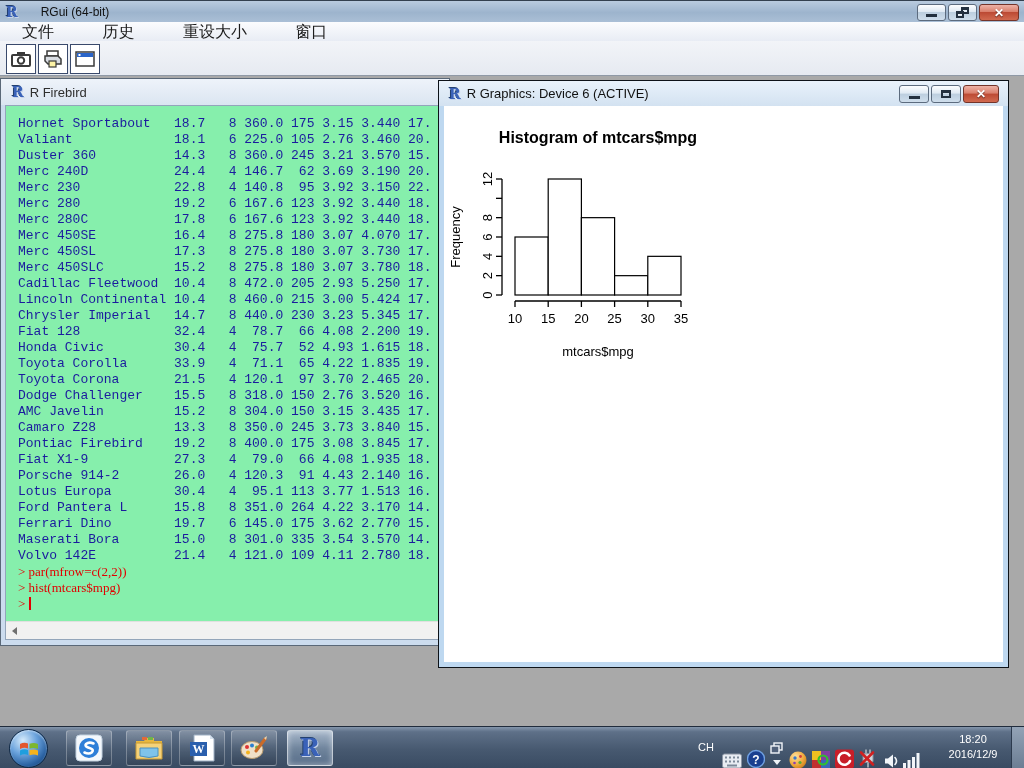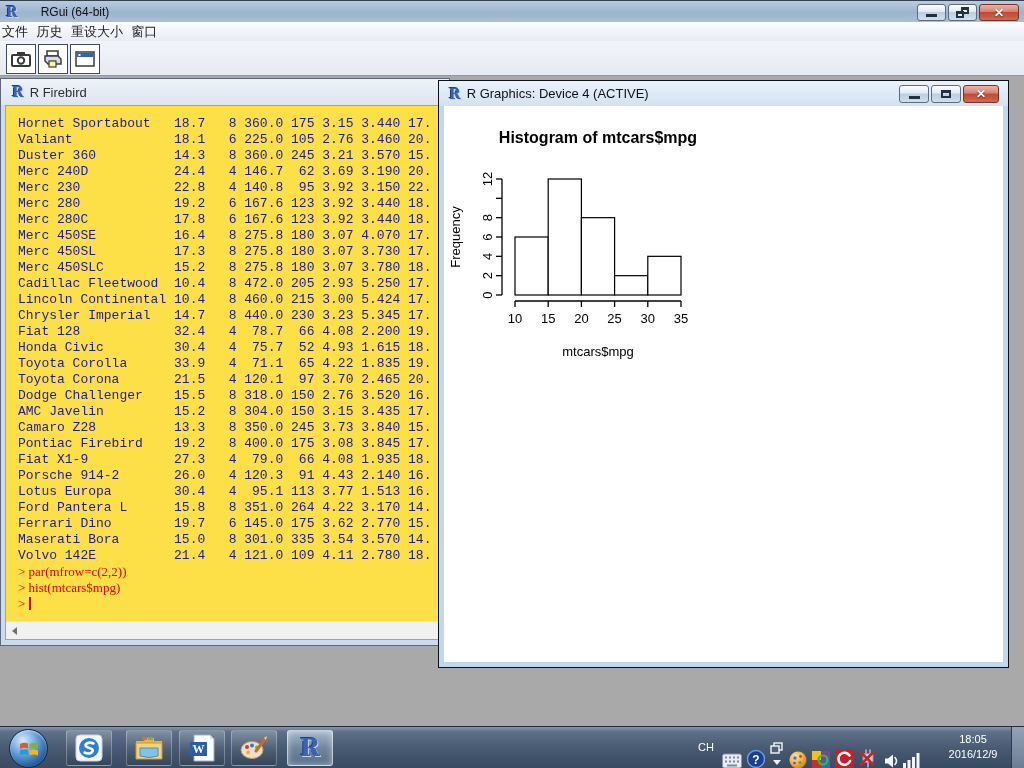--- a/index.html
+++ b/index.html
@@ -25,36 +25,36 @@
   .glyph-min{width:11px;height:3px;background:#23303f;margin-top:6px;}
   .glyph-max{width:10px;height:8px;border:2px solid #23303f;border-top-width:3px;box-sizing:border-box;}
   .glyph-restore{position:relative;width:13px;height:11px;}
   .glyph-restore i{position:absolute;width:8px;height:7px;border:2px solid #23303f;border-top-width:3px;box-sizing:border-box;background:transparent;}
   .glyph-restore i:first-child{right:0;top:0;}
   .glyph-restore i:last-child{left:0;bottom:0;background:linear-gradient(180deg,#fdfeff,#cfdeec);}
   .glyph-x{color:#fff;font-size:12px;font-weight:bold;text-shadow:0 1px 1px #5c241b;line-height:1;}
 
   .menubar{position:absolute;left:0;top:22px;width:1024px;height:19px;
            background:linear-gradient(180deg,#fbfcfe 0%,#e8ecf4 100%);}
-  .menu-item{display:inline-block;padding:0 2px;font-size:13px;line-height:19px;color:#1c1c1c;cursor:default;}
+  .menu-item{display:inline-block;padding:0 22px;font-size:16px;line-height:19px;color:#1c1c1c;cursor:default;}
 
   .toolbar{position:absolute;left:0;top:41px;width:1024px;height:35px;box-sizing:border-box;
            background:linear-gradient(180deg,#f2f4f8 0%,#e6eaf1 100%);border-bottom:1px solid #8f99a6;}
   .tool-btn{position:absolute;top:3px;width:28px;height:28px;background:#fff;border:1px solid #39496b;
             display:flex;align-items:center;justify-content:center;cursor:default;}
 
   
   .win{position:absolute;box-sizing:border-box;}
   .wtitle{display:flex;align-items:center;gap:6px;padding-left:7px;cursor:default;}
   .wtitle .wtext{font-size:13px;color:#2e2e2e;}
 
   .console-win{left:1px;top:79px;width:448px;height:566px;z-index:1;
                background:#ccdcee;box-shadow:0 0 0 1px #5a6878;padding:0 4px 5px 4px;}
   .console-win .wtitle{height:26px;background:linear-gradient(180deg,#eef3fa 0%,#dbe5f1 100%);margin:0 -4px;padding-left:11px;}
-  .console-client{position:relative;width:100%;height:calc(100% - 26px);background:#fde047;
+  .console-client{position:relative;width:100%;height:calc(100% - 26px);background:#86efac;
                   border:1px solid #93a5ba;box-sizing:border-box;overflow:hidden;}
   #console-text{position:absolute;left:12px;top:10px;white-space:pre;
                 font-family:"Liberation Mono","DejaVu Sans Mono",monospace;font-size:13px;line-height:16px;}
   .cline{height:16px;}
   .cline.output{color:var(--console-output,#1b1b9e);}
   .cline.input,.cline.prompt{color:var(--console-input,#e10000);font-family:Liberation Serif, serif;}
   .caret{display:inline-block;width:2px;height:13px;background:var(--console-input,#e10000);vertical-align:-2px;}
   .hscroll{position:absolute;left:0;bottom:0;width:100%;height:17px;background:#f1f1f1;border-top:1px solid #e0e0e0;}
   .scroll-arrow-left{position:absolute;left:6px;top:5px;width:0;height:0;
        border-top:4px solid transparent;border-bottom:4px solid transparent;border-right:5px solid #707070;}
@@ -150,21 +150,21 @@
       <div id="console-text"><div class="cline output">Hornet Sportabout   18.7   8 360.0 175 3.15 3.440 17.</div><div class="cline output">Valiant             18.1   6 225.0 105 2.76 3.460 20.</div><div class="cline output">Duster 360          14.3   8 360.0 245 3.21 3.570 15.</div><div class="cline output">Merc 240D           24.4   4 146.7  62 3.69 3.190 20.</div><div class="cline output">Merc 230            22.8   4 140.8  95 3.92 3.150 22.</div><div class="cline output">Merc 280            19.2   6 167.6 123 3.92 3.440 18.</div><div class="cline output">Merc 280C           17.8   6 167.6 123 3.92 3.440 18.</div><div class="cline output">Merc 450SE          16.4   8 275.8 180 3.07 4.070 17.</div><div class="cline output">Merc 450SL          17.3   8 275.8 180 3.07 3.730 17.</div><div class="cline output">Merc 450SLC         15.2   8 275.8 180 3.07 3.780 18.</div><div class="cline output">Cadillac Fleetwood  10.4   8 472.0 205 2.93 5.250 17.</div><div class="cline output">Lincoln Continental 10.4   8 460.0 215 3.00 5.424 17.</div><div class="cline output">Chrysler Imperial   14.7   8 440.0 230 3.23 5.345 17.</div><div class="cline output">Fiat 128            32.4   4  78.7  66 4.08 2.200 19.</div><div class="cline output">Honda Civic         30.4   4  75.7  52 4.93 1.615 18.</div><div class="cline output">Toyota Corolla      33.9   4  71.1  65 4.22 1.835 19.</div><div class="cline output">Toyota Corona       21.5   4 120.1  97 3.70 2.465 20.</div><div class="cline output">Dodge Challenger    15.5   8 318.0 150 2.76 3.520 16.</div><div class="cline output">AMC Javelin         15.2   8 304.0 150 3.15 3.435 17.</div><div class="cline output">Camaro Z28          13.3   8 350.0 245 3.73 3.840 15.</div><div class="cline output">Pontiac Firebird    19.2   8 400.0 175 3.08 3.845 17.</div><div class="cline output">Fiat X1-9           27.3   4  79.0  66 4.08 1.935 18.</div><div class="cline output">Porsche 914-2       26.0   4 120.3  91 4.43 2.140 16.</div><div class="cline output">Lotus Europa        30.4   4  95.1 113 3.77 1.513 16.</div><div class="cline output">Ford Pantera L      15.8   8 351.0 264 4.22 3.170 14.</div><div class="cline output">Ferrari Dino        19.7   6 145.0 175 3.62 2.770 15.</div><div class="cline output">Maserati Bora       15.0   8 301.0 335 3.54 3.570 14.</div><div class="cline output">Volvo 142E          21.4   4 121.0 109 4.11 2.780 18.</div><div class="cline input">&gt; par(mfrow=c(2,2))</div><div class="cline input">&gt; hist(mtcars$mpg)</div><div class="cline prompt">&gt; <span class="caret"></span></div></div>
       <div class="hscroll">
         <span class="scroll-arrow-left"></span>
       </div>
     </div>
   </div>
 
   <div class="win graphics-win">
     <div class="wtitle">
       <span class="r-logo small" style="margin-left:0">R</span>
-      <span class="wtext" style="color:#111">R Graphics: Device 4 (ACTIVE)</span>
+      <span class="wtext" style="color:#111">R Graphics: Device 6 (ACTIVE)</span>
       <div class="capbtns">
         <div class="capbtn min" style="width:30px;height:18px">
             <span class="glyph-min"></span>
           </div>
         <div class="capbtn max" style="width:30px;height:18px">
             <span class="glyph-max"></span>
           </div>
         <div class="capbtn close narrow" style="width:36px;height:18px">
             <span class="glyph-x">✕</span>
           </div>
@@ -335,19 +335,19 @@
     </svg>
 
     <svg class="tray" style="left:903px;top:12px;position:absolute" width="19" height="16" viewBox="0 0 19 16">
       <rect x="0" y="11" width="3" height="5" fill="#f2f5f9"></rect>
       <rect x="4.5" y="8" width="3" height="8" fill="#f2f5f9"></rect>
       <rect x="9" y="5" width="3" height="11" fill="#f2f5f9"></rect>
       <rect x="13.5" y="1" width="3" height="15" fill="#f2f5f9"></rect>
     </svg>
 
     <div class="clock">
-      <div>18:05</div>
+      <div>18:20</div>
       <div>2016/12/9</div>
     </div>
     <div class="show-desktop"></div>
   </div>
 
 </div>
 
 </body></html>

